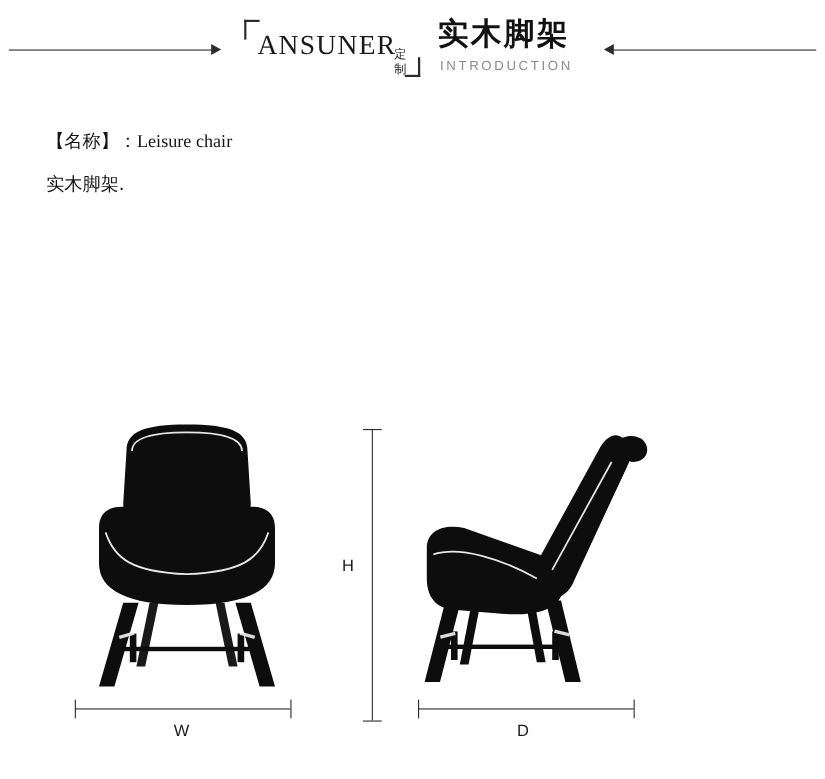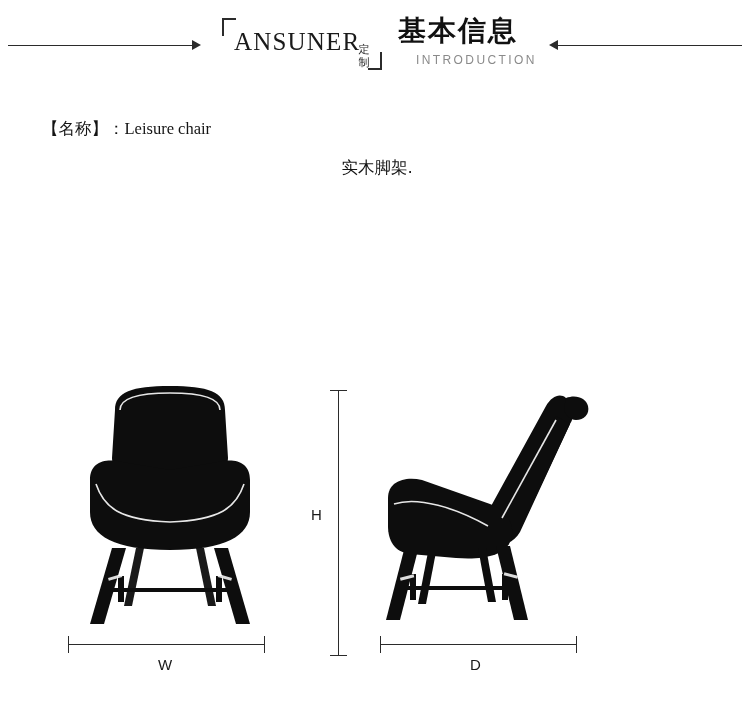--- a/index.html
+++ b/index.html
@@ -110,21 +110,21 @@
   .title-cn {
     font-size: 28px;
     font-weight: bold;
     letter-spacing: 2px;
     color: #111111;
     font-family: "DejaVu Sans", sans-serif;
     line-height: 34px;
   }
   .title-en {
     margin-top: 5px;
-    margin-left: 18px;
+    margin-left: 2px;
     font-size: 12px;
     letter-spacing: 2.4px;
     color: #8a8a8a;
     font-family: "Liberation Sans", sans-serif;
   }
 
   
   .specs {
     position: absolute;
     left: 42px;
@@ -138,21 +138,20 @@
     font-family: Liberation Serif, serif;
     white-space: nowrap;
   }
   .spec-row .label { }
   .spec-row .value { }
   .spec-cont {
     font-size: 16.5px;
     line-height: 36px;
     color: #141414;
     font-family: "DejaVu Sans", sans-serif;
-    text-align: center;
   }
 
   
   .diagram {
     position: absolute;
     left: 0;
     top: 370px;
     width: 750px;
     height: 330px;
   }
@@ -249,21 +248,21 @@
     <div class="deco-arrow right"></div>
 
     <div class="brand-block">
       <div class="bracket-tl"></div>
       <div class="bracket-br"></div>
       <div class="brand-name">ANSUNER</div>
       <div class="brand-sub">定制</div>
     </div>
 
     <div class="title-block">
-      <div class="title-cn">基本信息</div>
+      <div class="title-cn">实木脚架</div>
       <div class="title-en">INTRODUCTION</div>
     </div>
   </div>
 </div>
 
 <div class="specs">
   <div class="spec-row">
     <span class="label">【名称】：</span><span class="value">Leisure chair</span>
   </div>
   <div class="spec-cont">实木脚架.</div>

